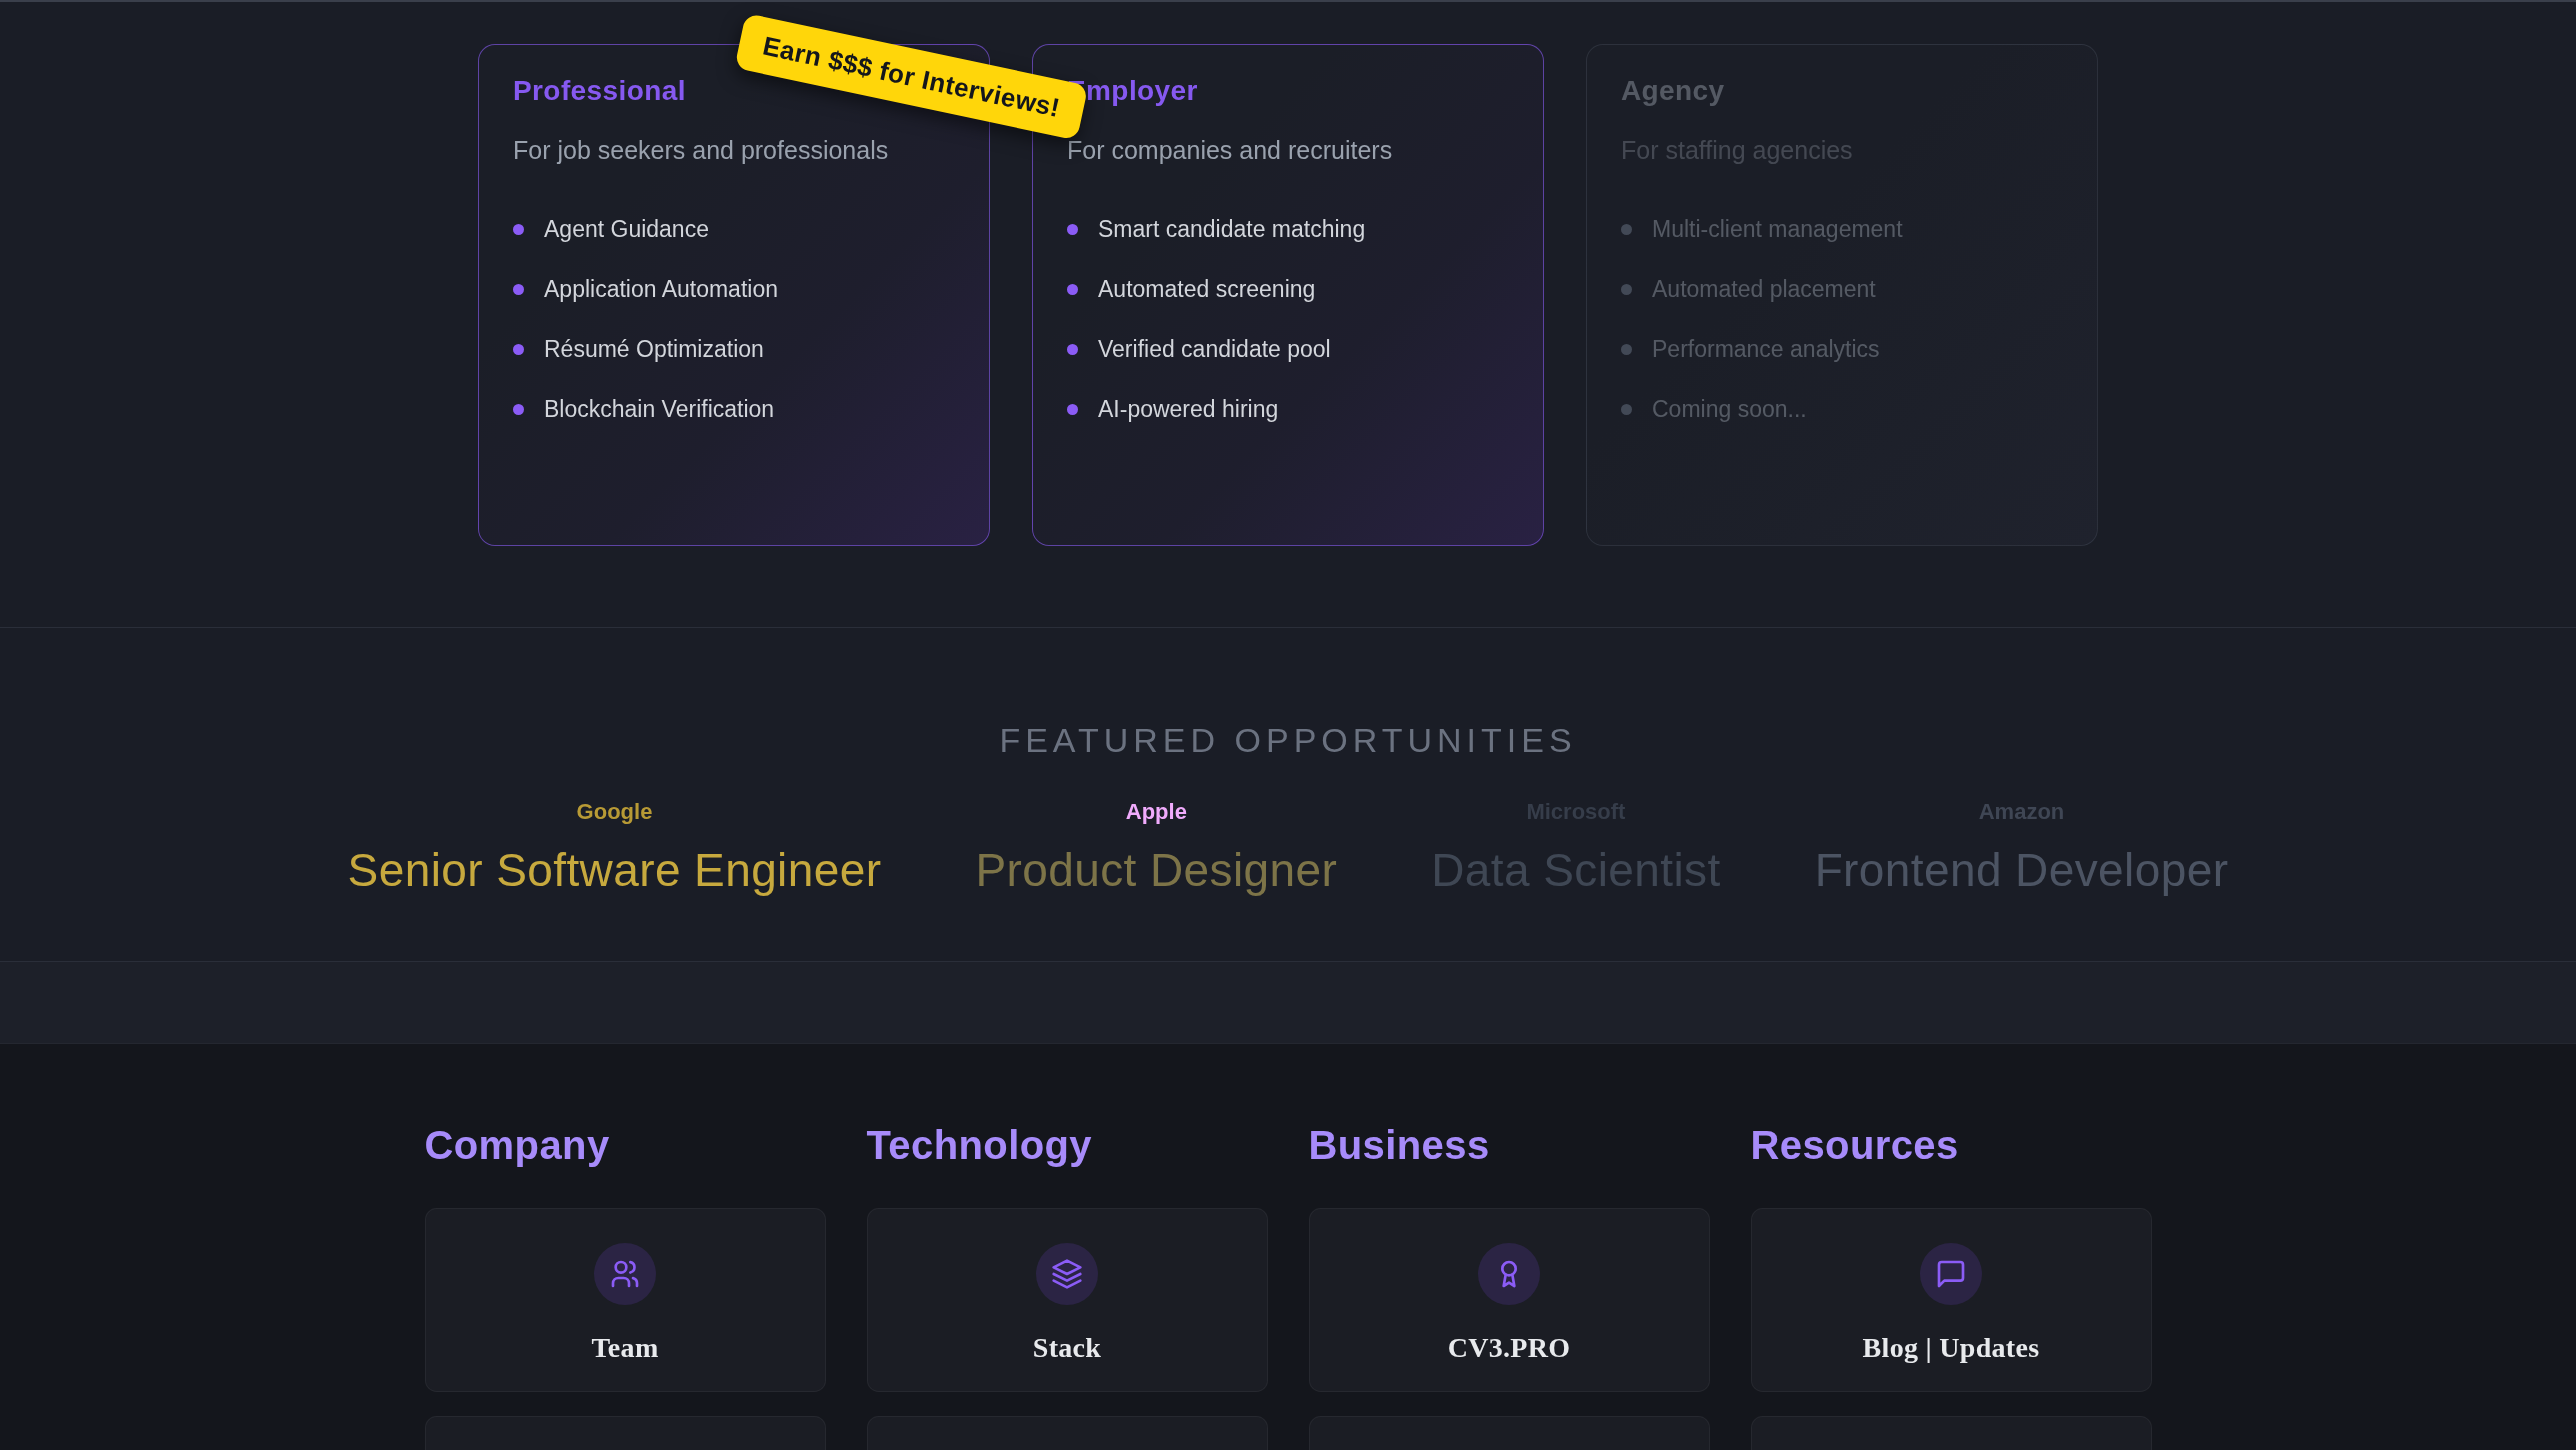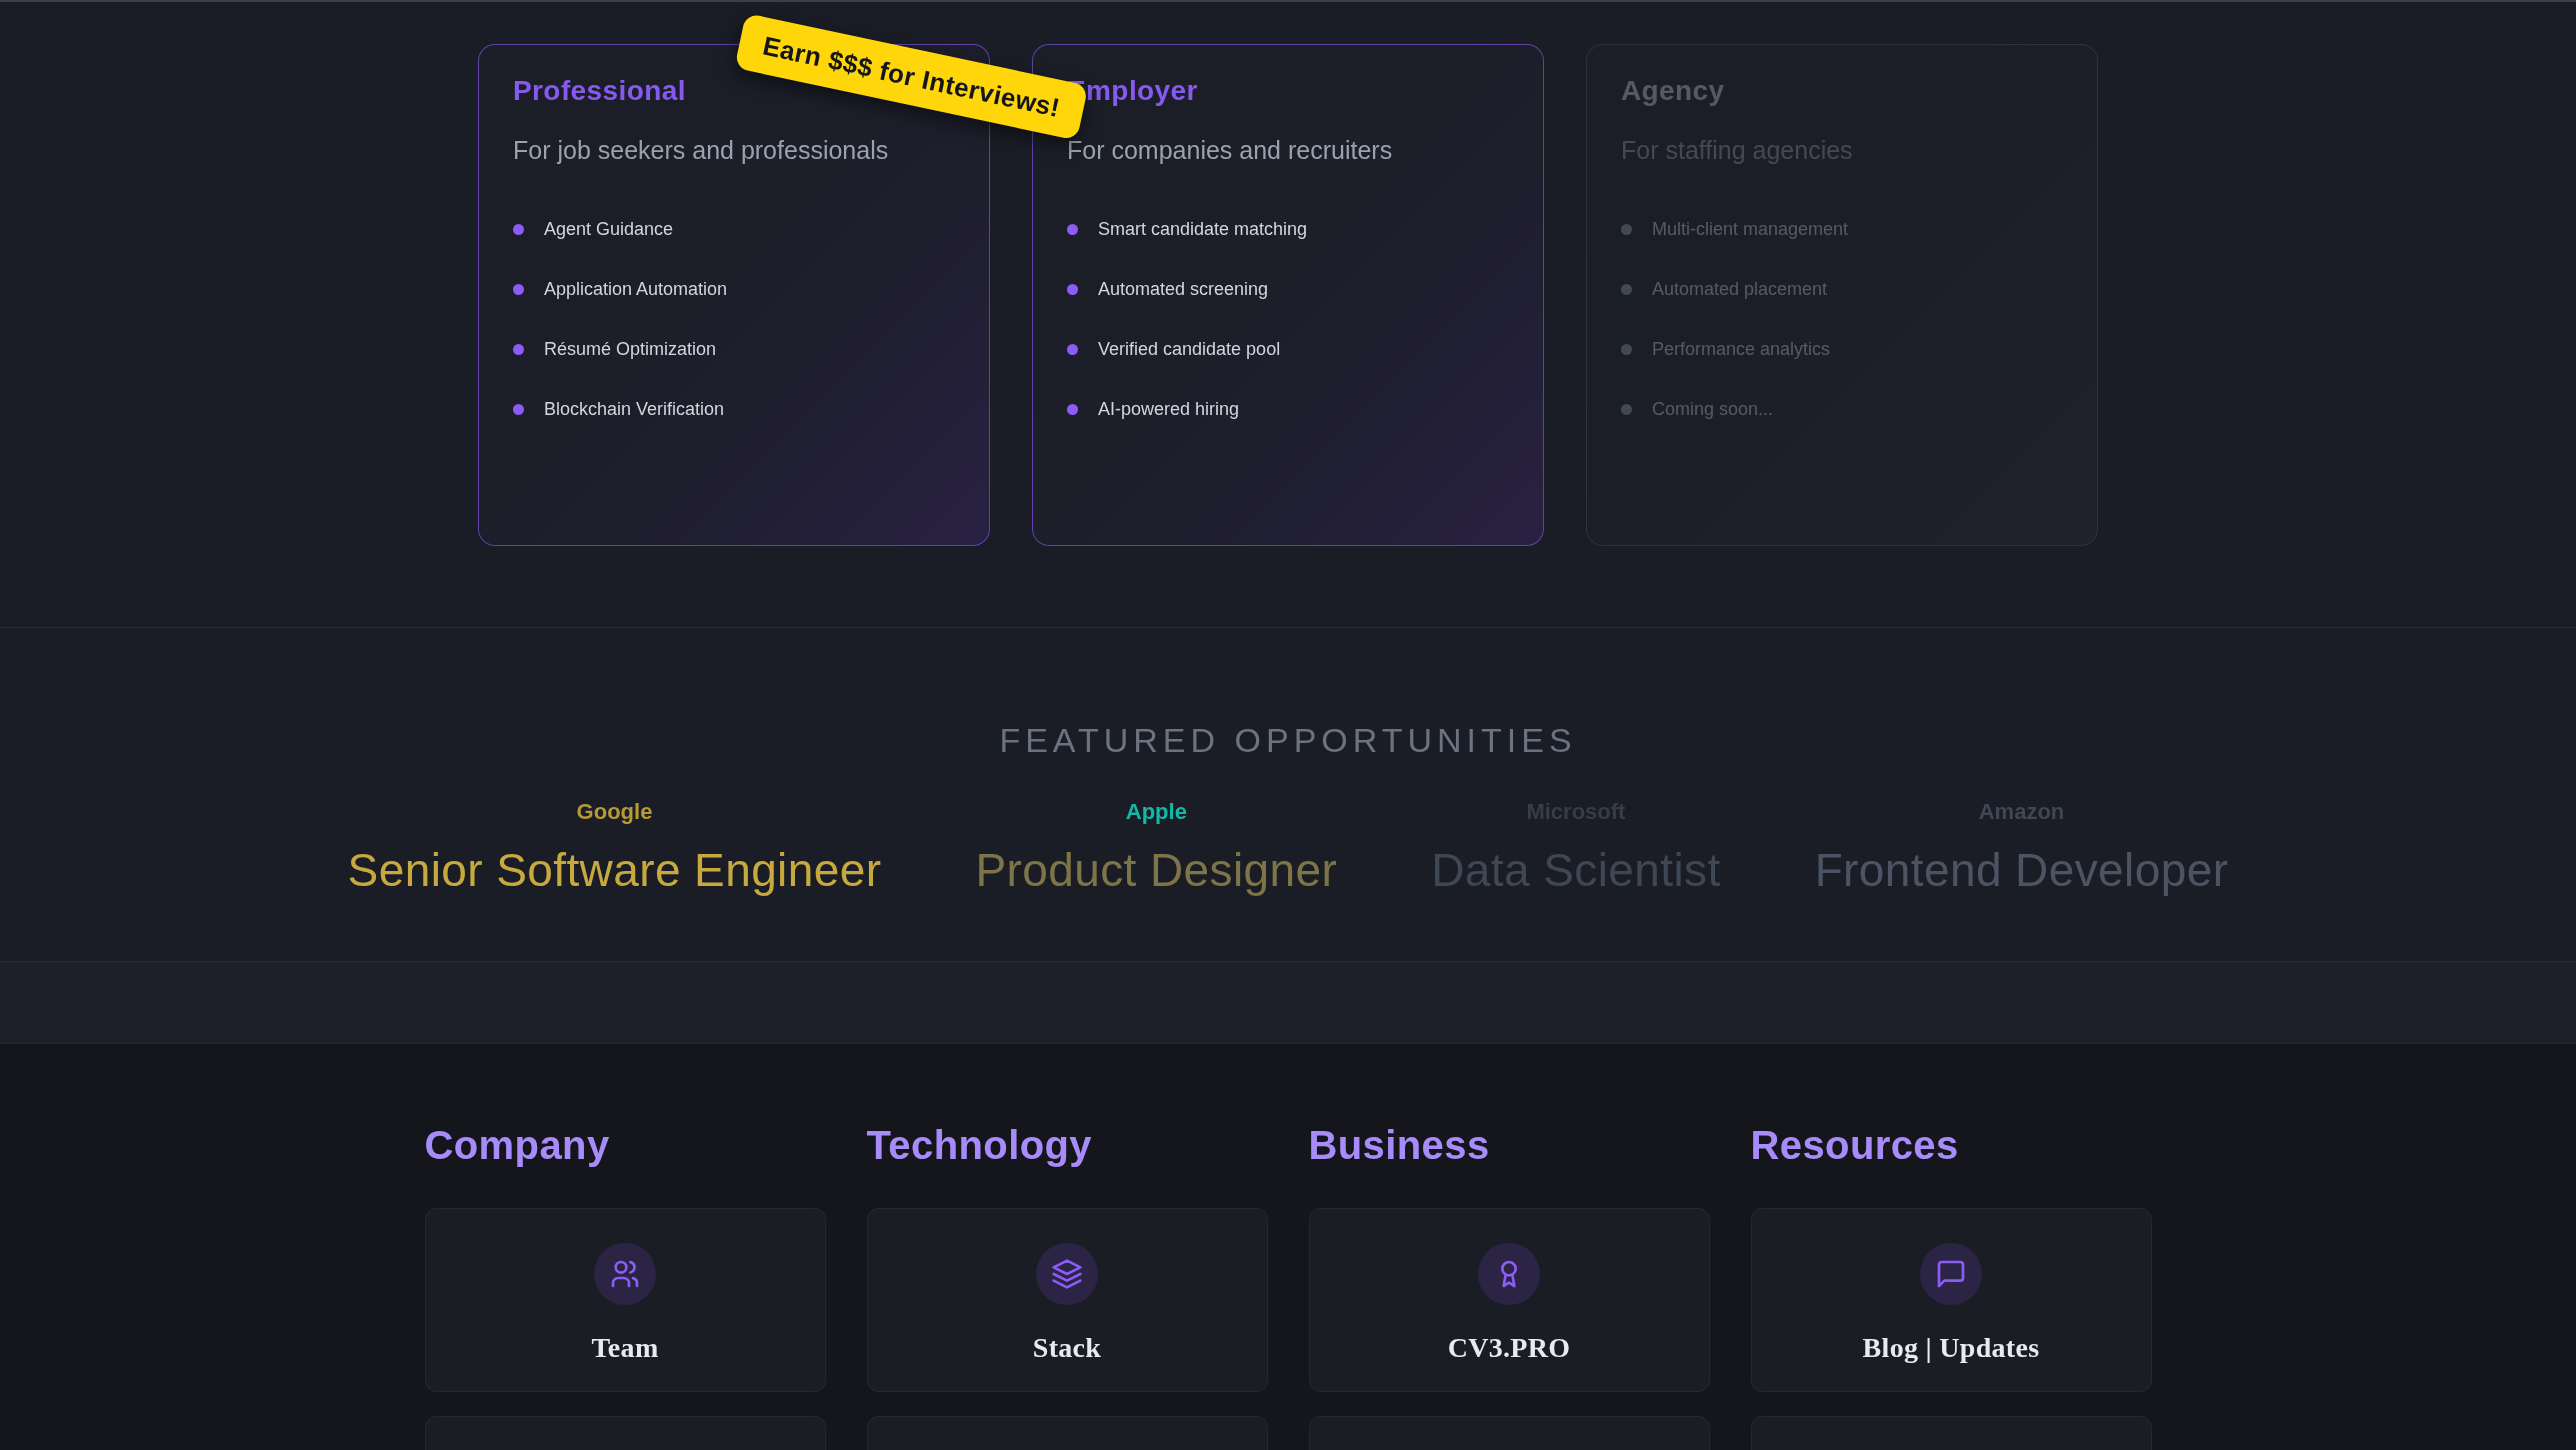--- a/index.html
+++ b/index.html
@@ -14,21 +14,21 @@
   .card { width:512px; height:502px; border-radius:17px; padding:30px 34px; position:relative; }
   .card.accent { border:1.7px solid rgba(139,92,246,.6);
     background:linear-gradient(135deg,#1b1e27 30%,#1e1e2d 62%,#292143 100%); }
   .card.disabled { border:0.8px solid rgba(148,163,184,.14);
     background:linear-gradient(135deg,#1b1e27 40%,#1f222d 100%); }
   .dim { opacity:.32; }
   .card-title { font-size:28px; font-weight:bold; color:#8659f0; letter-spacing:0.4px; }
   .card.disabled .card-title { color:#cbd5e1; }
   .card-sub { margin-top:29px; font-size:25px; color:#9aa2ae; }
   .features { list-style:none; margin-top:52px; }
-  .features li { display:flex; align-items:center; gap:20px; margin-bottom:35px; font-size:18px; color:#d3d6dc; height:25px; }
+  .features li { display:flex; align-items:center; gap:20px; margin-bottom:35px; font-size:23px; color:#d3d6dc; height:25px; }
   .dot { flex:0 0 auto; width:11px; height:11px; border-radius:50%; background:#8b5cf6; }
   .card.disabled .features li { color:#cbd5e1; }
   .card.disabled .dot { background:#94a3b8; }
 
   .ribbon { position:absolute; left:746px; top:11.8px; transform:rotate(12deg); transform-origin:left top;
     background:#ffd60a; color:#14161c; font-weight:bold; font-size:26px; letter-spacing:0.4px;
     padding:12.6px 23.6px; border-radius:13.5px; box-shadow:0 6.7px 18.5px rgba(0,0,0,.5); z-index:5; white-space:nowrap; }
 
   
   .featured { height:333px; background:#1a1d26; text-align:center; padding-top:93px; }
@@ -139,21 +139,21 @@
   </section>
 
   <section class="featured">
     <h2 class="feat-title">FEATURED OPPORTUNITIES</h2>
     <div class="jobs">
       <div class="job">
         <div class="job-company" style="color: rgb(184, 154, 53);">Google</div>
         <div class="job-role" style="color: rgb(199, 169, 62);">Senior Software Engineer</div>
       </div>
       <div class="job">
-        <div class="job-company" style="color: #14b8a6;">Apple</div>
+        <div class="job-company" style="color: #f0abfc;">Apple</div>
         <div class="job-role" style="color: rgb(125, 116, 72);">Product Designer</div>
       </div>
       <div class="job">
         <div class="job-company" style="color: rgb(54, 61, 74);">Microsoft</div>
         <div class="job-role" style="color: rgb(63, 71, 84);">Data Scientist</div>
       </div>
       <div class="job">
         <div class="job-company" style="color: rgb(63, 70, 84);">Amazon</div>
         <div class="job-role" style="color: rgb(76, 84, 99);">Frontend Developer</div>
       </div>

